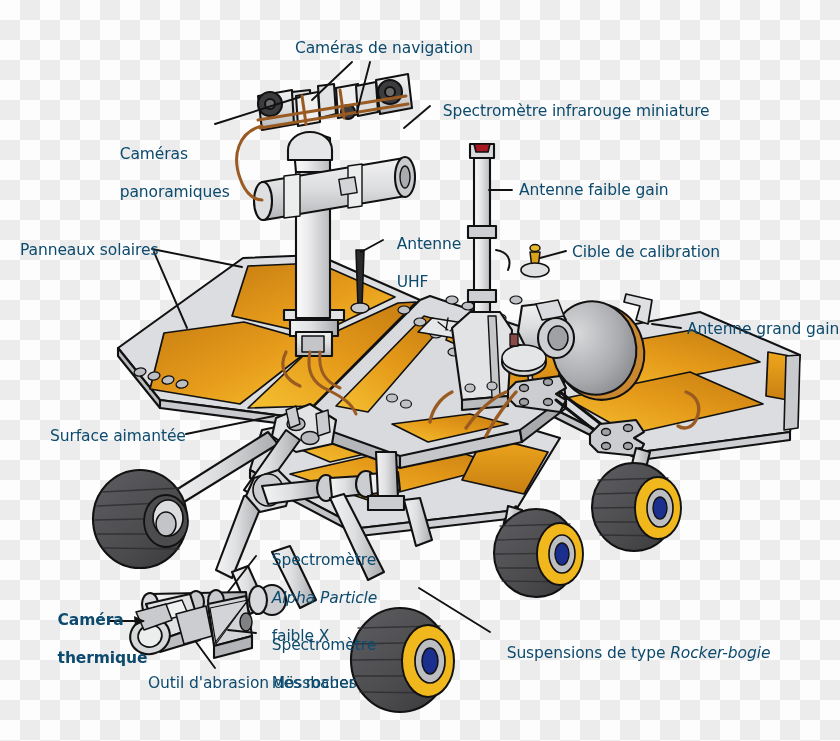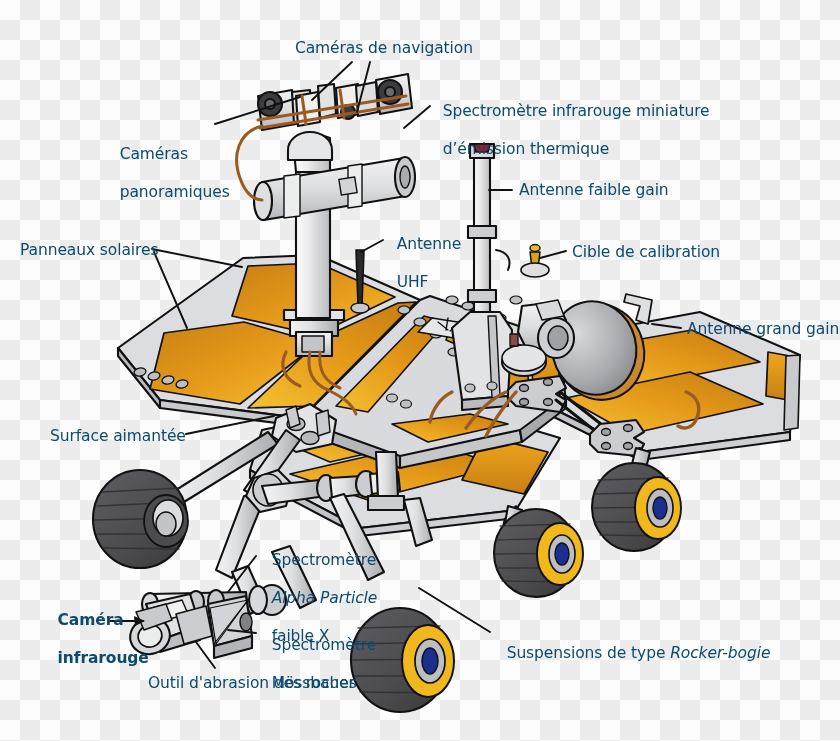--- a/index.html
+++ b/index.html
@@ -430,21 +430,20 @@
 
 <div class="lbl" style="left:295px;top:39px;">Caméras de navigation</div>
 
 <div class="lbl" style="left:110px;top:126px;">
   <span>Caméras</span><br>
   <span>panoramiques</span>
 </div>
 
 <div class="lbl" style="left:433px;top:83px;">
   <span>Spectromètre infrarouge miniature</span><br>
-  <span>d’émission thermique</span>
 </div>
 
 <div class="lbl" style="left:519px;top:181px;">Antenne faible gain</div>
 
 <div class="lbl" style="left:572px;top:243px;">Cible de calibration</div>
 
 <div class="lbl" style="left:387px;top:216px;">
   <span>Antenne</span><br>
   <span>UHF</span>
 </div>
@@ -456,21 +455,21 @@
 <div class="lbl" style="left:50px;top:427px;">Surface aimantée</div>
 
 <div class="lbl" style="left:262px;top:532px;">
   <span>Spectromètre</span><br>
   <i>Alpha Particle</i><br>
   <span>faible X</span>
 </div>
 
 <div class="lbl" style="left:47px;top:592px;font-weight:bold;">
   <span>Caméra</span><br>
-  <span>infrarouge</span>
+  <span>thermique</span>
 </div>
 
 <div class="lbl" style="left:262px;top:617px;">
   <span>Spectromètre</span><br>
   <span>Mössbauer</span>
 </div>
 
 <div class="lbl" style="left:148px;top:674px;">Outil d'abrasion des roches</div>
 
 <div class="lbl" style="left:497px;top:625px;">

